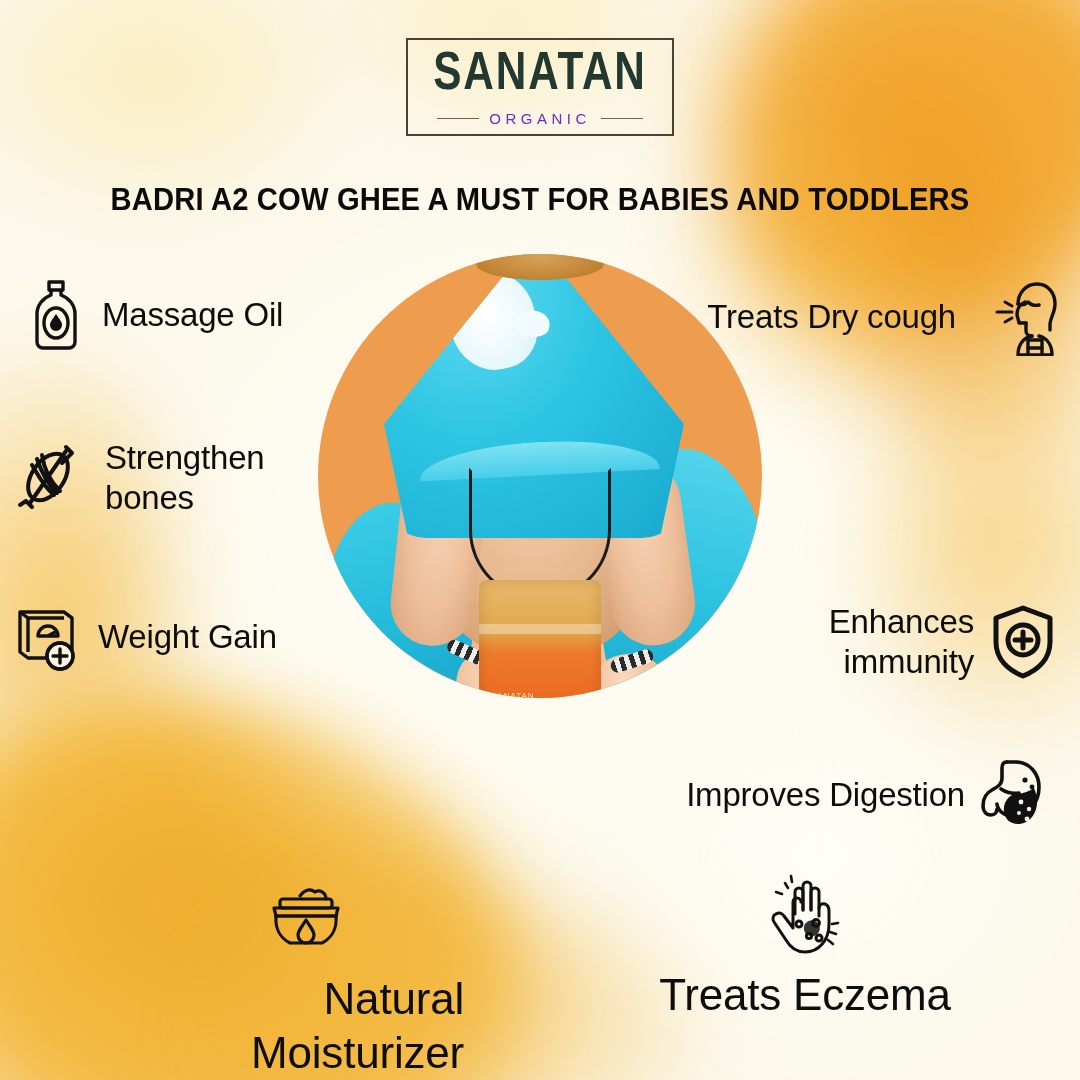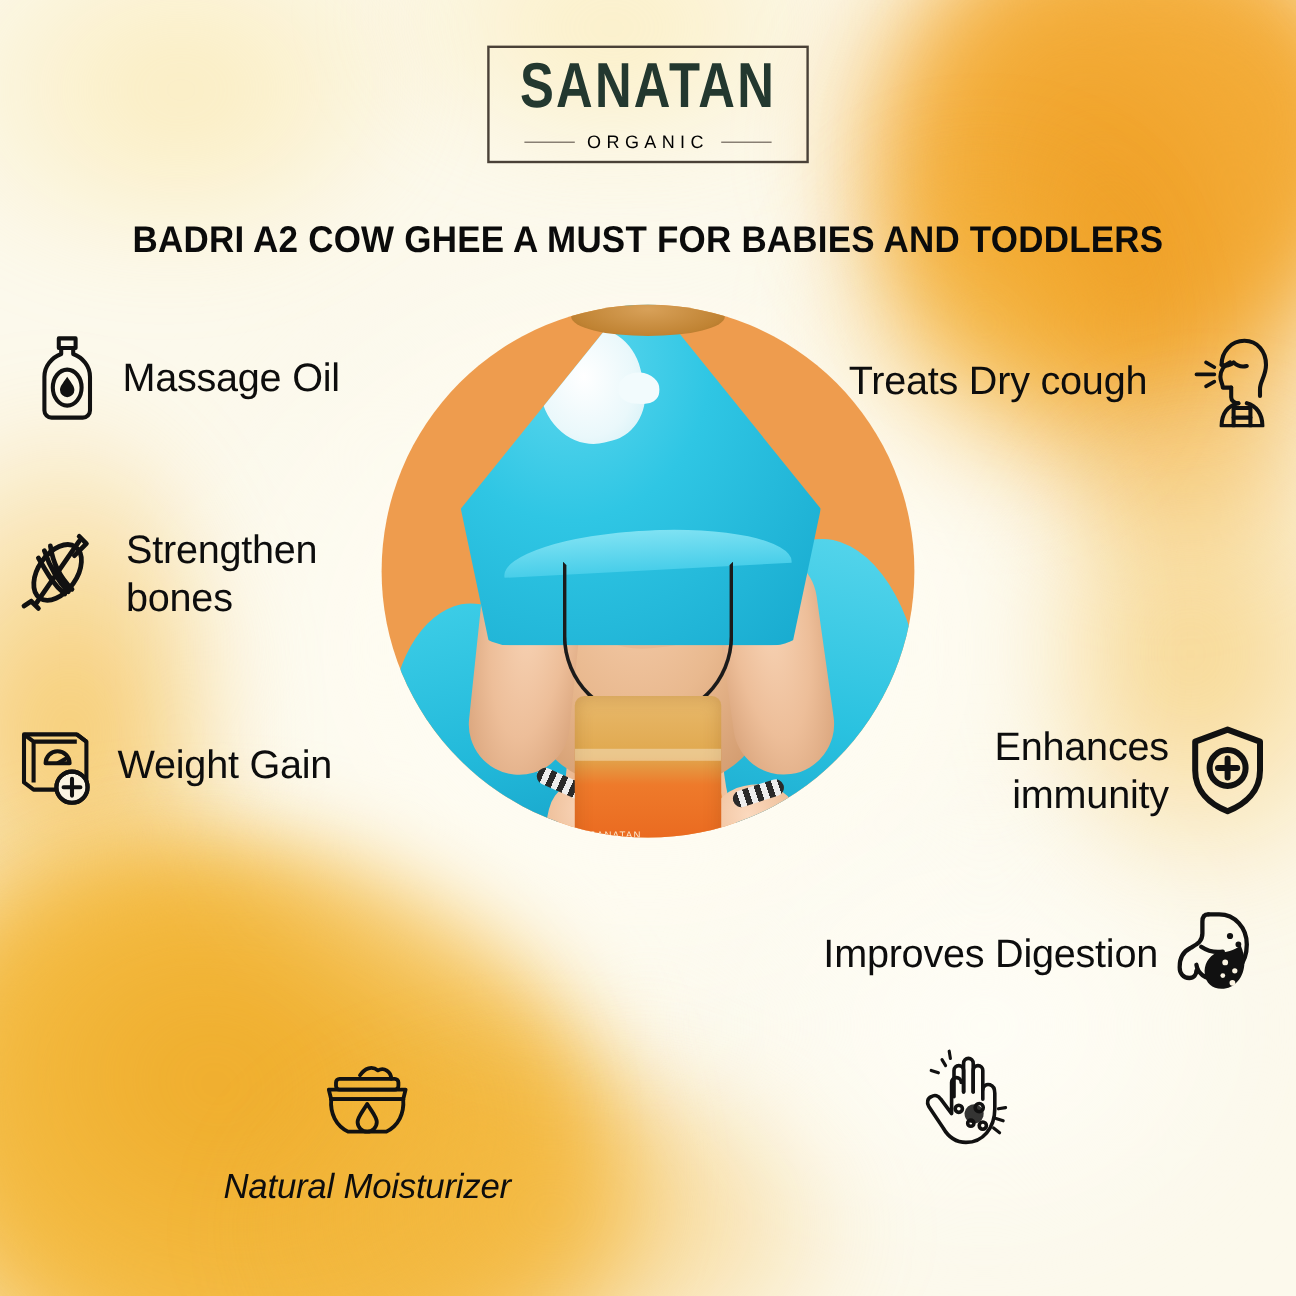--- a/index.html
+++ b/index.html
@@ -92,21 +92,21 @@
     color:#23382F;
     transform:scaleX(0.92) scaleY(1.15);
     line-height:1;
   }
   .logo-sub-row {
     display:flex; align-items:center; gap:10px;
     margin-top:16px; width:206px;
   }
   .logo-rule { flex:1; height:1px; background:#6B6257; }
   .logo-sub {
-    font-size:15px; letter-spacing:4.5px; color:#000000;
+    font-size:15px; letter-spacing:4.5px; color:#6d28d9;
     font-family:"Liberation Sans", sans-serif;
   }
 
   
   .headline {
     position:absolute; left:0; right:0; top:182px;
     text-align:center;
     font-family:"Liberation Sans", sans-serif;
     font-weight:bold;
     font-size:31px;
@@ -309,21 +309,21 @@
   #f-immunity  { right:24px; top:602px; }
   #f-digestion { right:35px; top:758px; }
 
   
   .feat-col {
     position:absolute; display:flex; flex-direction:column;
     align-items:center; gap:10px;
   }
   #f-moisturizer { left:148px; top:884px; width:316px; }
   #f-eczema      { left:650px; top:874px; width:310px; }
-  .feat-col .feat-label { text-align:right; font-size:29px;font-style:italic; }
+  .feat-col .feat-label { text-align:right; font-size:44px; }
 </style>
 </head>
 <body>
 
 <div id="bg">
   <div class="wash w-tl"></div>
   <div class="wash w-tm"></div>
   <div class="wash w-tr"></div>
   <div class="wash w-tr2"></div>
   <div class="wash w-tr3"></div>
@@ -502,15 +502,16 @@
         <path d="M57 34c0-3 3-5 6-4 3 1 4 4 4 7v13c0 16-10 28-24 28-9 0-15-5-19-12L12 48c-2-3-1-7 2-8 3-2 6-1 8 2l9 12V28a4 4 0 018 0"></path>
         <circle cx="37" cy="50" r="3"></circle>
         <circle cx="54" cy="49" r="3.4"></circle>
         <circle cx="47" cy="62" r="2.6"></circle>
         <circle cx="57" cy="64" r="3"></circle>
         <path d="M42 56a8 8 0 1112 5 8 8 0 01-12-5z" fill="#111" stroke="none" opacity="0.85"></path>
         <path d="M26 14l-3-5M20 20l-6-2M30 8l-1-6" stroke-width="2.6"></path>
         <path d="M68 58l6 2M66 66l5 4M70 50l6-1" stroke-width="2.6"></path>
       </svg>
     </span>
+    <span class="feat-label">Treats Eczema</span>
   </div>
 
 </div>
 
 </body></html>

